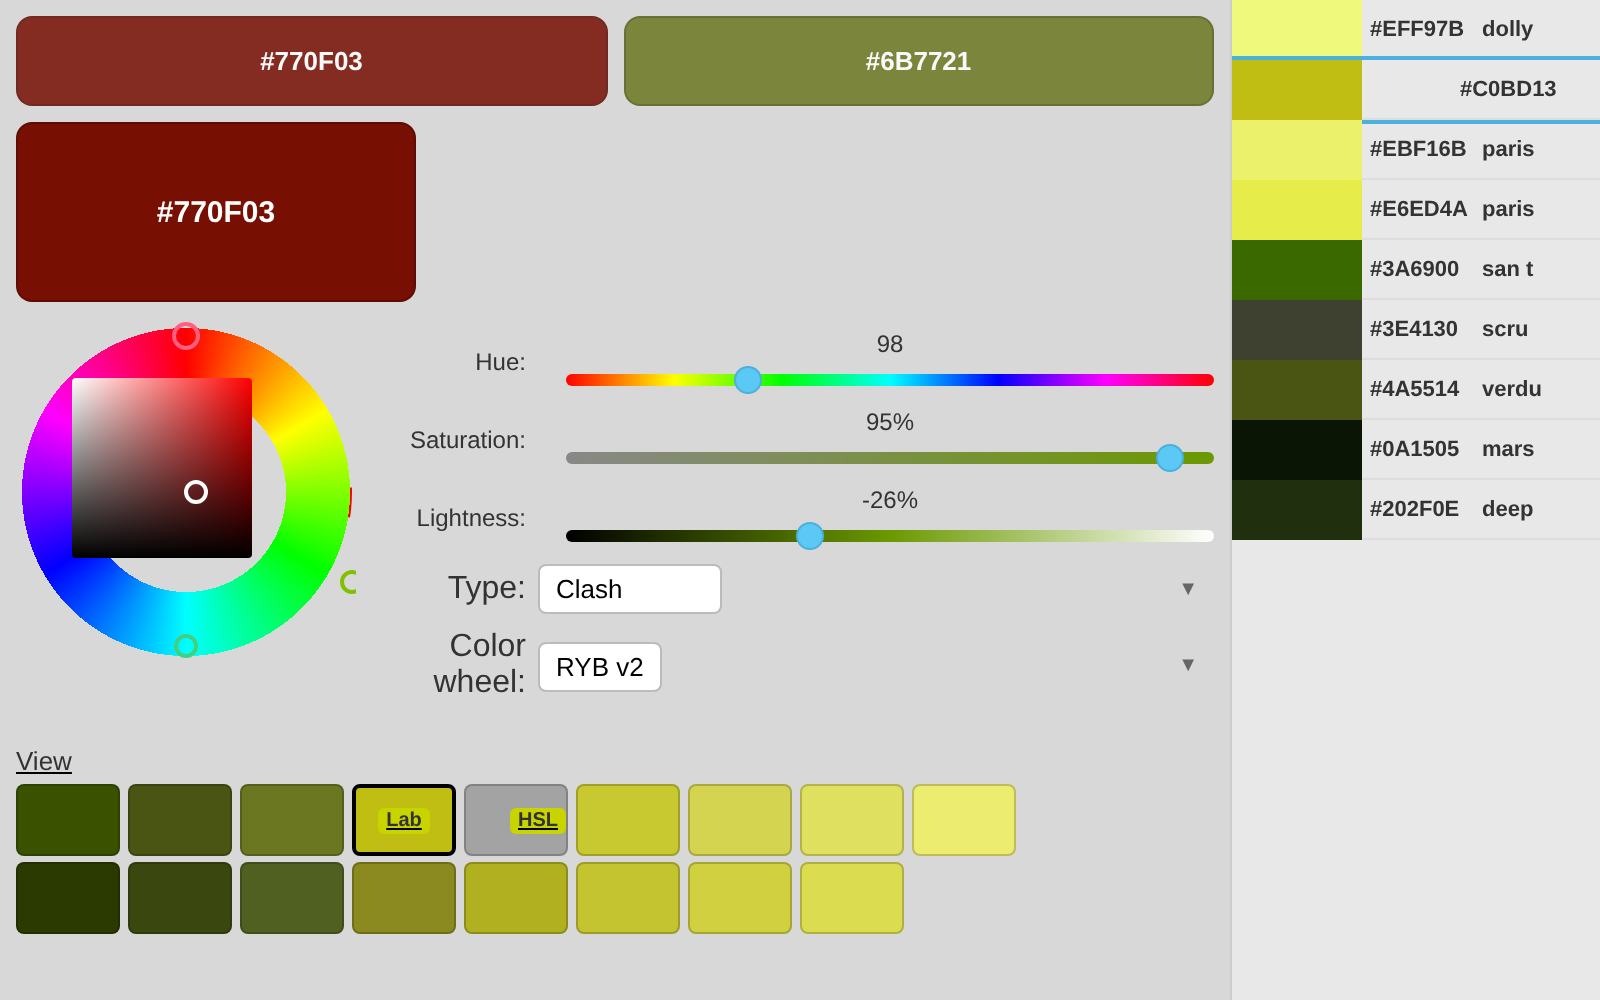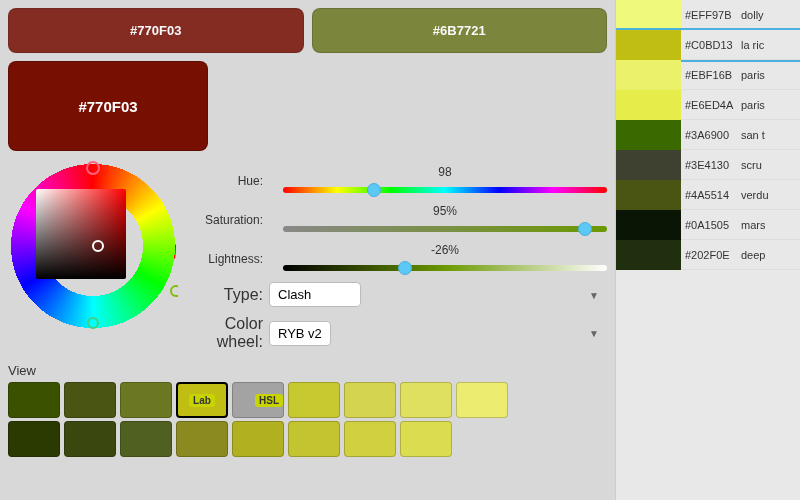--- a/index.html
+++ b/index.html
@@ -171,21 +171,22 @@
       right: 8px;
       top: 50%;
       transform: translateY(-50%);
       font-size: 10px;
       color: #666;
       pointer-events: none;
     }
 
     
     .view-section {
-      margin-top: 6px;
+      margin-top: 16px;
+      text-decoration: underline;
     }
 
     .view-label {
       font-size: 13px;
       color: #333;
       margin-bottom: 4px;
     }
 
     .bottom-swatches {
       display: flex;
@@ -218,32 +219,34 @@
     }
 
     
     .right-panel {
       width: 185px;
       background: #e8e8e8;
       border-left: 1px solid #ccc;
       overflow-y: auto;
       display: flex;
       flex-direction: column;
+      font-weight: bold;
     }
 
     .color-list-item {
       display: flex;
       align-items: center;
       height: 30px;
       border-bottom: 1px solid #ddd;
       cursor: pointer;
     }
 
     .color-list-item.active {
       outline: 2px solid #4ab0dc;
+      gap: 45px;
     }
 
     .color-list-swatch {
       width: 65px;
       height: 30px;
       flex-shrink: 0;
     }
 
     .color-list-hex {
       font-size: 11px;

